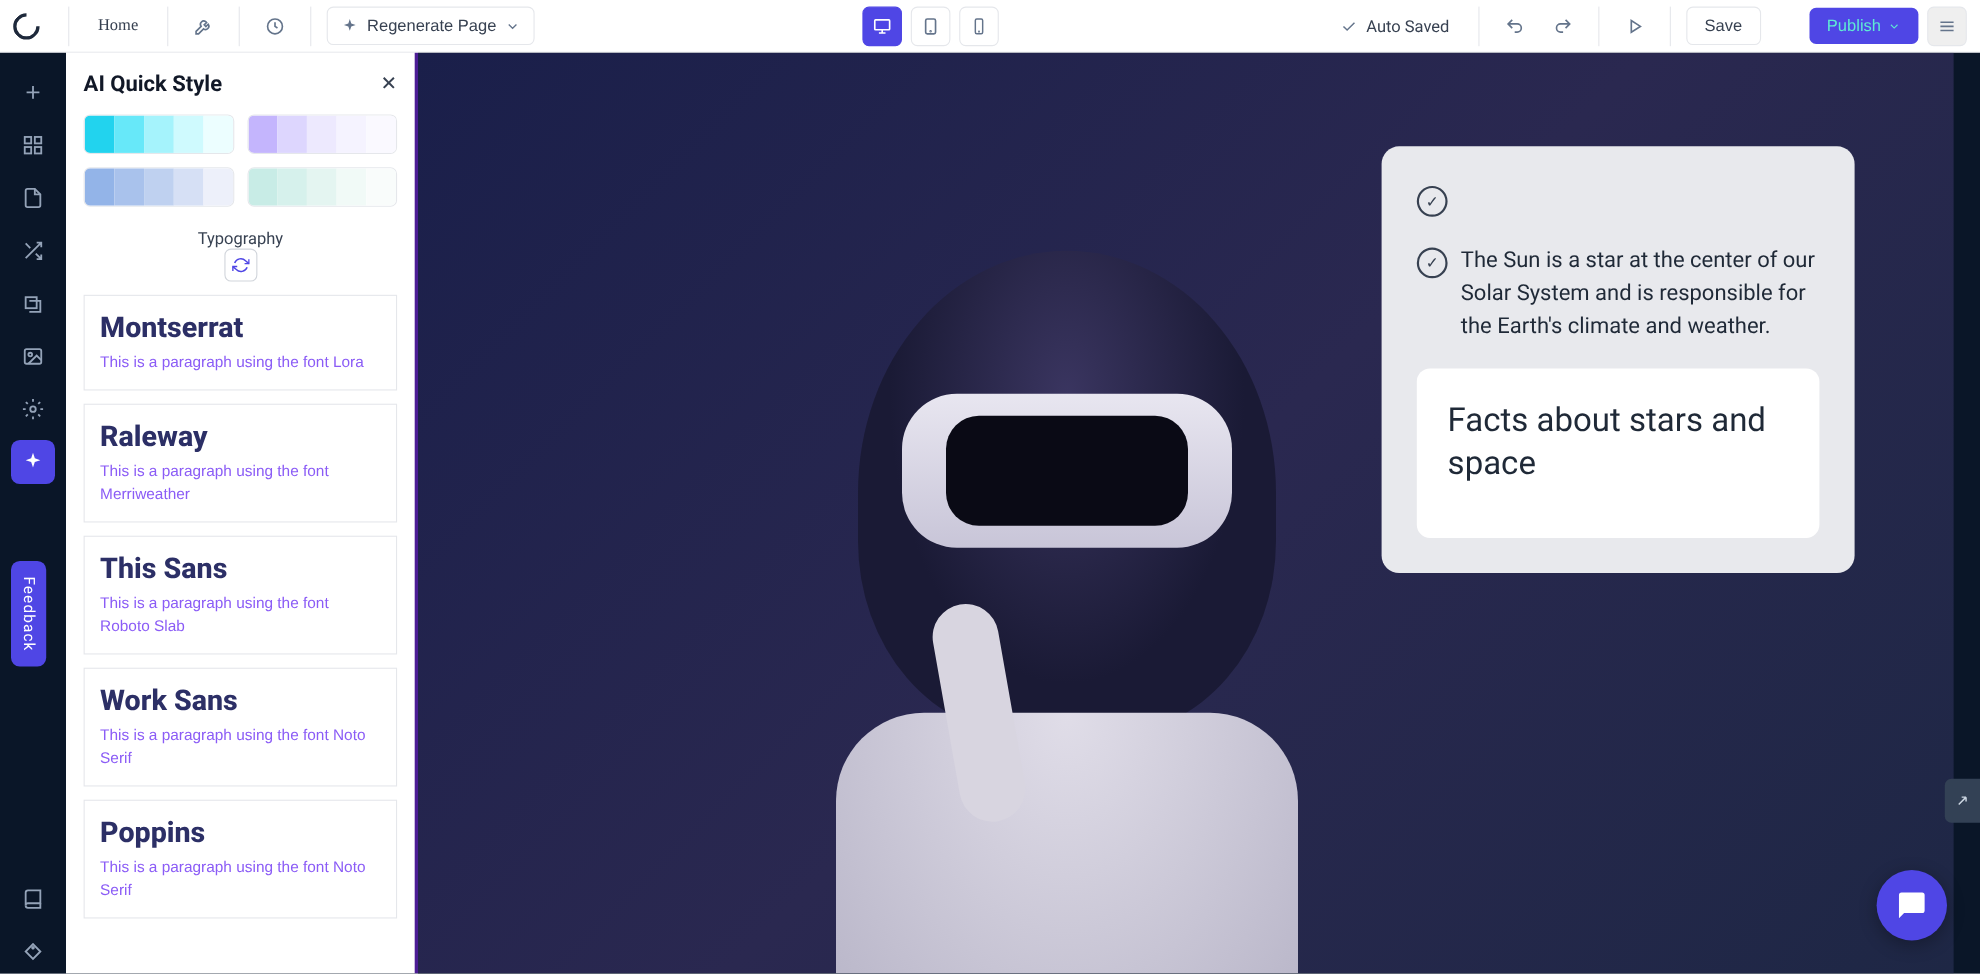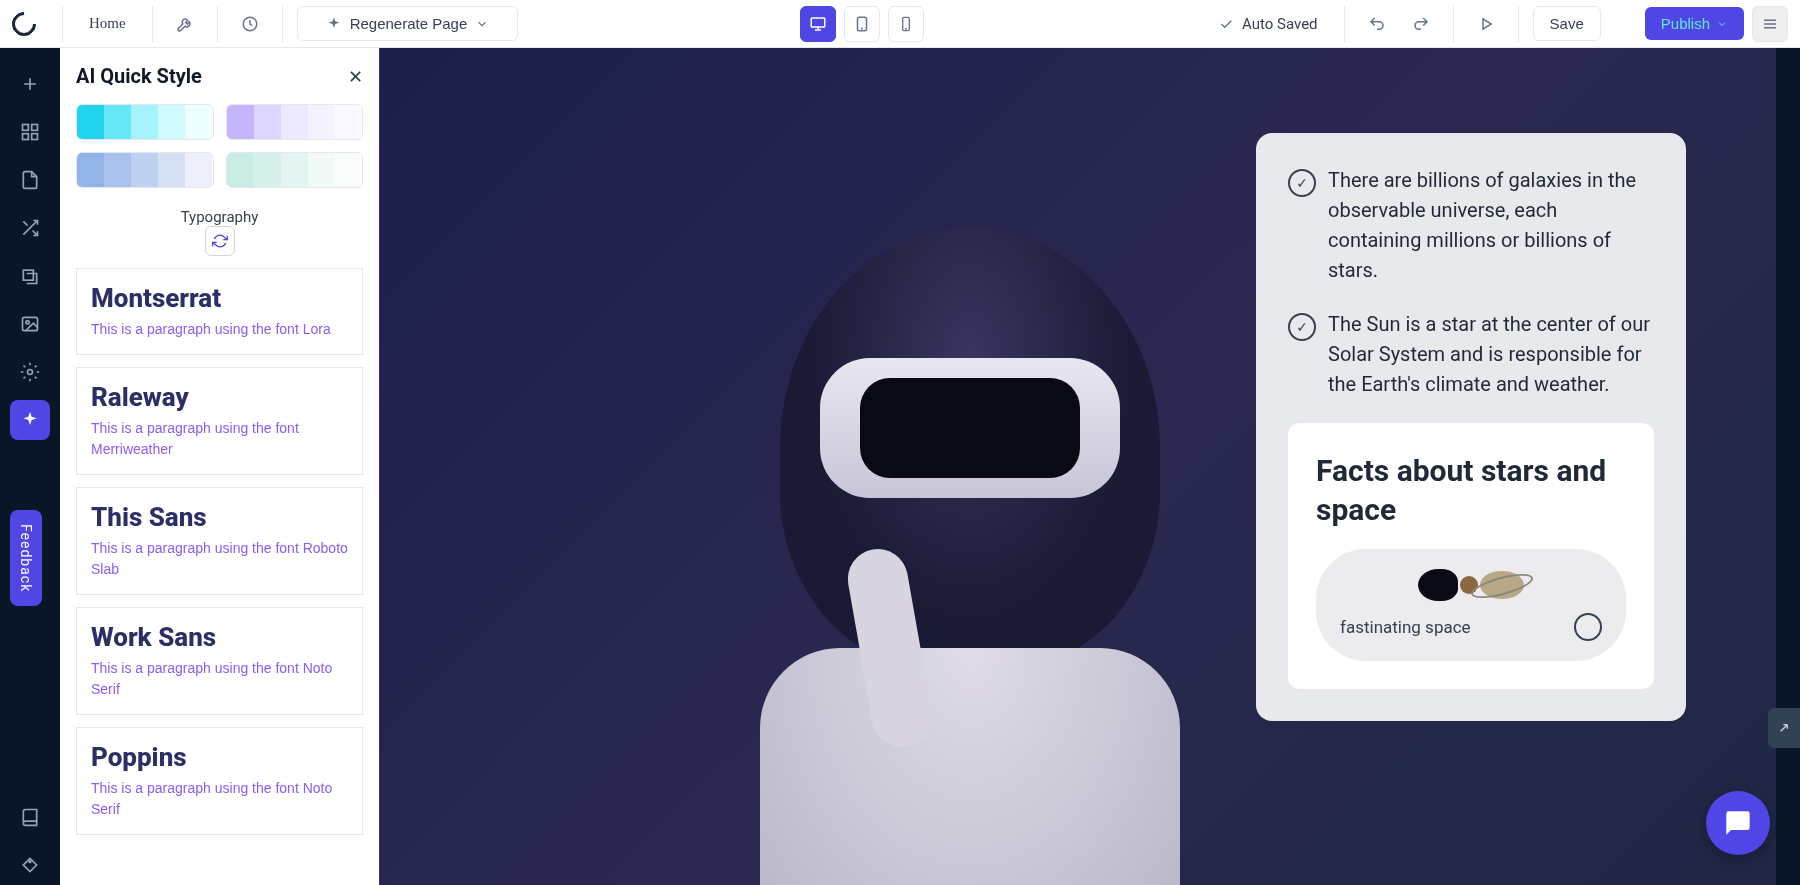--- a/index.html
+++ b/index.html
@@ -7,38 +7,38 @@
 
 
 .topbar { height: 48px; border-bottom: 1px solid #e5e7eb; display: flex; align-items: center; justify-content: space-between; padding: 0 12px; }
 .topbar-left, .topbar-right, .topbar-center { display: flex; align-items: center; gap: 8px; }
 .logo { width: 24px; height: 24px; border: 3px solid #1e293b; border-radius: 50%; border-top-color: transparent; transform: rotate(45deg); margin-right: 12px; }
 .top-btn { display: flex; align-items: center; gap: 6px; padding: 6px 12px; border: none; background: transparent; cursor: pointer; font-size: 15px; color: #374151; border-radius: 6px; font-family: Liberation Serif, serif; }
 .icon-btn { width: 36px; height: 36px; border: 1px solid #e5e7eb; border-radius: 6px; display: flex; align-items: center; justify-content: center; cursor: pointer; background: #fff; }
 .icon-btn.active { background: #4f46e5; color: #fff; border-color: #4f46e5; }
 .icon-btn.plain { border: none; }
 .divider-v { width: 1px; height: 36px; background: #e5e7eb; margin: 0 6px; }
-.regen-btn { display: flex; align-items: center; gap: 8px; padding: 8px 28px; border: 1px solid #e5e7eb; border-radius: 6px; background: #fff; cursor: pointer; font-size: 15px; color: #374151; }
+.regen-btn { display: flex; align-items: center; gap: 8px; padding: 8px 12px; border: 1px solid #e5e7eb; border-radius: 6px; background: #fff; cursor: pointer; font-size: 15px; color: #374151; }
 .autosaved { display: flex; align-items: center; gap: 8px; color: #374151; font-size: 15px; padding: 0 12px; }
 .save-btn { padding: 8px 16px; border: 1px solid #e5e7eb; border-radius: 6px; background: #fff; cursor: pointer; font-size: 15px; color: #374151; }
 .publish-btn { padding: 8px 16px; border: none; border-radius: 6px; background: #4f46e5; color: #5eead4; cursor: pointer; font-size: 15px; display: flex; align-items: center; gap: 6px; margin-left: 36px; }
 .hamburger { width: 36px; height: 36px; border: 1px solid #e5e7eb; border-radius: 6px; display: flex; align-items: center; justify-content: center; cursor: pointer; }
 
 
 .main { display: flex; height: calc(885px - 48px); }
 
 
 .left-rail { width: 60px; background: #0a1628; display: flex; flex-direction: column; align-items: center; padding-top: 16px; gap: 8px; }
 .rail-btn { width: 40px; height: 40px; border-radius: 8px; display: flex; align-items: center; justify-content: center; cursor: pointer; color: #94a3b8; }
 .rail-btn.active { background: #4f46e5; color: #fff; }
 .rail-spacer { flex: 1; }
 .feedback-tab { position: absolute; left: 10px; top: 510px; background: #4f46e5; color: #fff; padding: 14px 8px; border-radius: 8px; writing-mode: vertical-rl; text-orientation: mixed; font-size: 14px; cursor: pointer; letter-spacing: 1px; }
 
 
-.sidebar { width: 320px; background: #fff; border-right: 1px solid #4c1d95; padding: 16px; overflow-y: auto; }
+.sidebar { width: 320px; background: #fff; border-right: 3px solid #4c1d95; padding: 16px; overflow-y: auto; }
 .sidebar-header { display: flex; justify-content: space-between; align-items: center; margin-bottom: 16px; }
 .sidebar-title { font-size: 20px; font-weight: 700; color: #111827; }
 .close-x { cursor: pointer; font-size: 18px; color: #374151; }
 
 .palette-row { display: flex; gap: 12px; margin-bottom: 12px; }
 .palette { flex: 1; height: 36px; border: 1px solid #e5e7eb; border-radius: 6px; display: flex; overflow: hidden; cursor: pointer; }
 .palette span { flex: 1; }
 
 .section-header { display: flex; justify-content: space-between; align-items: center; margin: 20px 0 12px; flex-direction: column; }
 .section-title { font-size: 15px; color: #374151; }
@@ -57,21 +57,21 @@
 .vr-lens { position: absolute; top: 20px; left: 50%; transform: translateX(-50%); width: 220px; height: 100px; background: #0a0a15; border-radius: 30px; }
 .vr-body { width: 420px; height: 280px; background: radial-gradient(ellipse at 50% 0%, #e0dde8 0%, #b8b5c8 100%); border-radius: 80px 80px 0 0; margin: -20px auto 0; position: relative; }
 .vr-hand { position: absolute; left: 100px; top: -100px; width: 60px; height: 200px; background: #d8d5e0; border-radius: 30px; transform: rotate(-10deg); }
 
 .content-card { position: absolute; right: 90px; top: 85px; width: 430px; background: #e8e9ed; border-radius: 16px; padding: 32px; }
 .fact-item { display: flex; gap: 12px; margin-bottom: 24px; }
 .check-circle { width: 28px; height: 28px; border: 2px solid #374151; border-radius: 50%; display: flex; align-items: center; justify-content: center; flex-shrink: 0; margin-top: 4px; }
 .check-circle::after { content: "✓"; font-size: 14px; color: #374151; }
 .fact-text { font-size: 20px; line-height: 1.5; color: #1f2937; }
 .inner-card { background: #fff; border-radius: 12px; padding: 28px; margin-top: 8px; }
-.inner-title { font-size: 30px; line-height: 1.3; color: #1f2937; margin-bottom: 20px; font-weight: bold; }
+.inner-title { font-size: 30px; line-height: 1.3; color: #1f2937; margin-bottom: 20px; }
 .planet-box { background: #ececef; border-radius: 50px; padding: 20px 24px; display: flex; flex-direction: column; align-items: center; gap: 12px; position: relative; }
 .planets { display: flex; gap: 2px; align-items: center; }
 .planet { border-radius: 50%; }
 .planet.p1 { width: 40px; height: 32px; background: #0a0a15; border-radius: 50% 40% 40% 50%; }
 .planet.p2 { width: 18px; height: 18px; background: #8a6840; }
 .planet.p3 { width: 44px; height: 28px; background: #b8a888; border-radius: 50%; position: relative; }
 .planet.p3::before { content: ""; position: absolute; width: 60px; height: 14px; border: 2px solid #8a8878; border-radius: 50%; top: 6px; left: -10px; transform: rotate(-15deg); }
 .caption-row { display: flex; align-items: center; justify-content: space-between; width: 100%; gap: 12px; }
 .caption-text { font-size: 17px; color: #374151; }
 .circle-outline { width: 28px; height: 28px; border: 2px solid #374151; border-radius: 50%; flex-shrink: 0; }
@@ -326,39 +326,27 @@
               <div class="vr-lens"></div>
             </div>
         </div>
         <div class="vr-body">
             <div class="vr-hand"></div>
           </div>
       </div>
       <div class="content-card">
         <div class="fact-item">
           <div class="check-circle"></div>
-          <div class="fact-text">There are billions of galaxies in the observable universe, each containing millions or billions of stars.</div>
         </div>
         <div class="fact-item">
           <div class="check-circle"></div>
           <div class="fact-text">The Sun is a star at the center of our Solar System and is responsible for the Earth's climate and weather.</div>
         </div>
         <div class="inner-card">
           <div class="inner-title">Facts about stars and space</div>
-          <div class="planet-box">
-            <div class="planets">
-              <div class="planet p1"></div>
-              <div class="planet p2"></div>
-              <div class="planet p3"></div>
-            </div>
-            <div class="caption-row">
-              <div class="caption-text">fastinating space</div>
-              <div class="circle-outline"></div>
-            </div>
-          </div>
         </div>
       </div>
     </div>
     <div class="right-tab">
       <svg width="16" height="16" viewBox="0 0 24 24" fill="none" stroke="currentColor" stroke-width="2">
           <path d="M7 17L17 7M17 7h-6M17 7v6"></path>
         </svg>
     </div>
     <div class="chat-fab">
       <svg width="28" height="28" viewBox="0 0 24 24" fill="currentColor">

